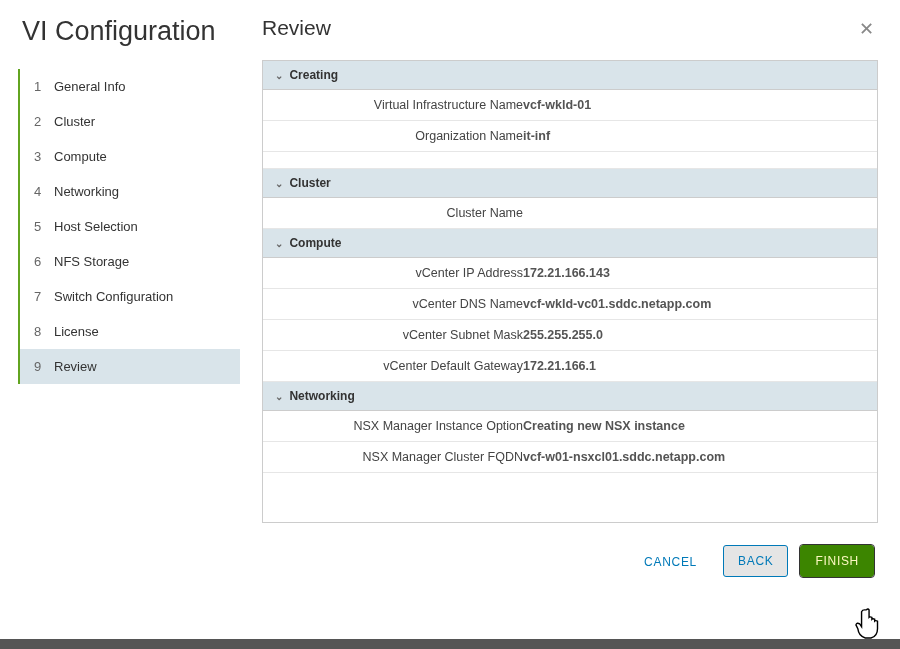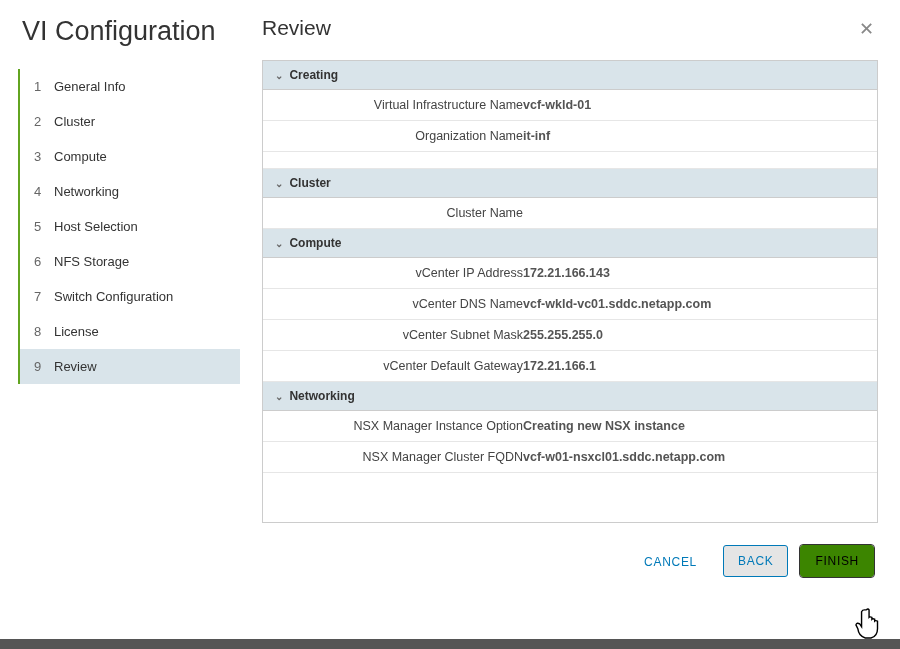--- a/index.html
+++ b/index.html
@@ -121,21 +121,21 @@
     color: #0079b8;
     border: none;
     background: transparent;
   }
   .btn-back {
     color: #0079b8;
     border: 1px solid #0079b8;
     background: #e5e5e5;
   }
   .btn-finish {
-    color: #000000;
+    color: #fef9c3;
     border: 1px solid #3c8500;
     background: #3c8500;
     outline: 1px solid #333;
   }
   .cursor-hand {
     position: absolute;
     left: 855px;
     top: 606px;
     width: 30px;
     height: 34px;

